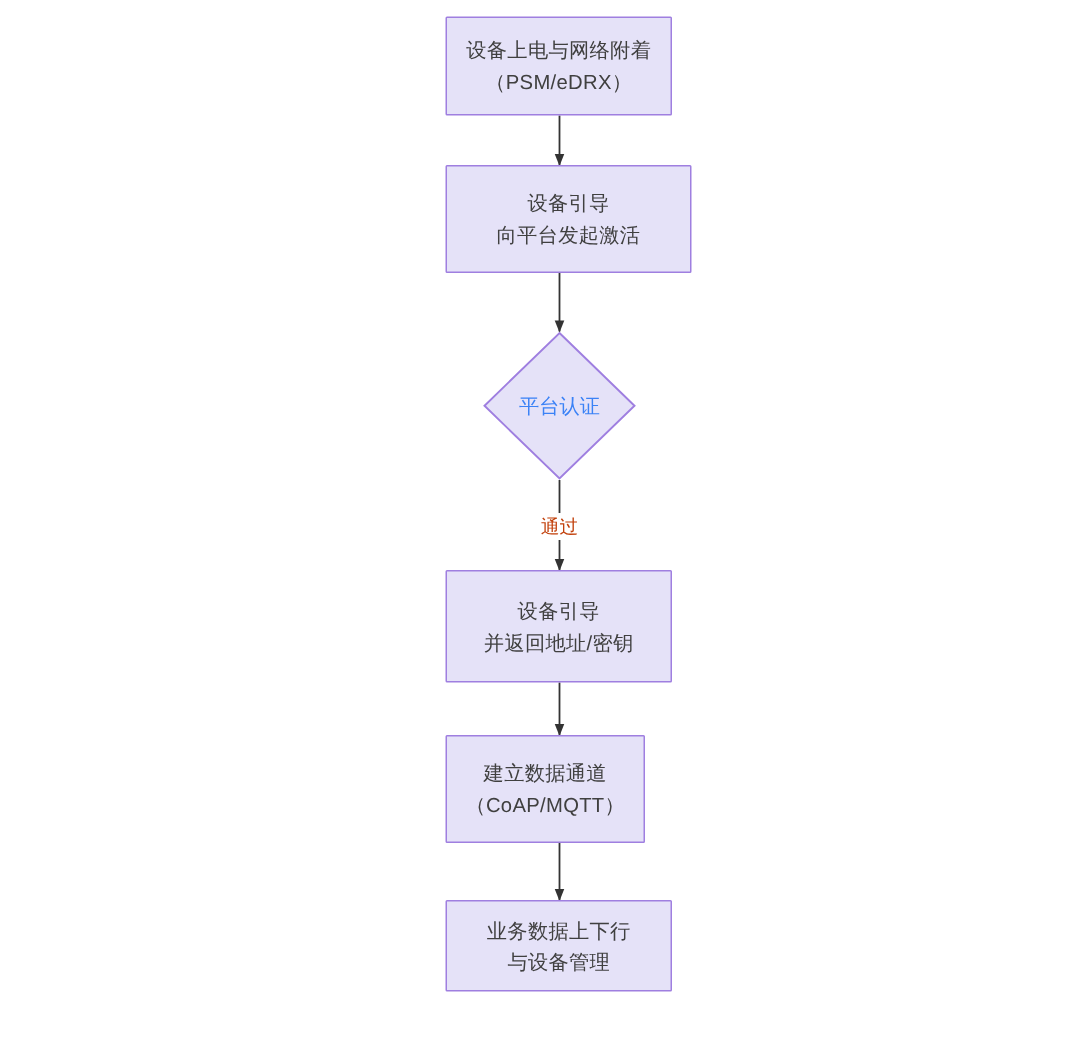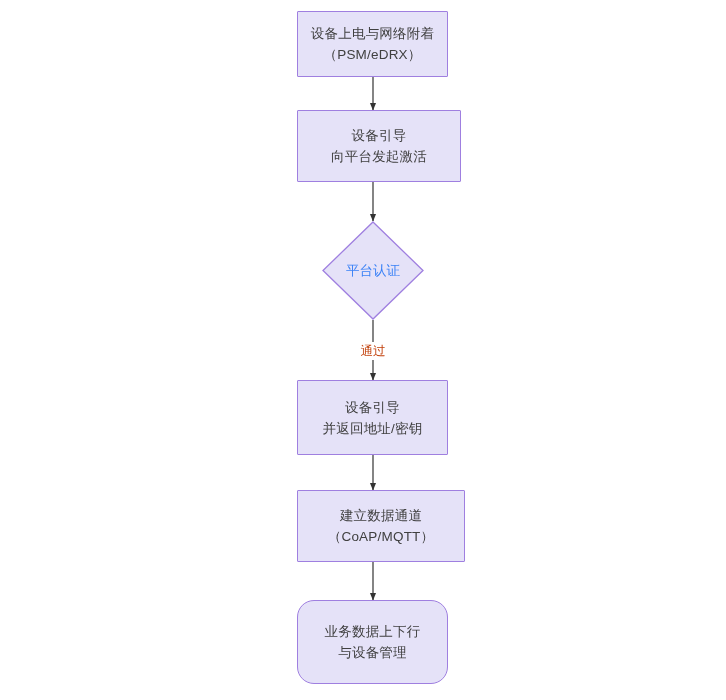--- a/index.html
+++ b/index.html
@@ -128,25 +128,25 @@
       <div class="node node-diamond" style="left: 322px; top: 221px; width: 102px; height: 99px;">
         <svg class="diamond-shape" viewBox="0 0 102 99">
           <polygon points="51,1 101,49.5 51,98 1,49.5" fill="#e5e2f8" stroke="#9f7fe0" stroke-width="1.3"></polygon>
         </svg>
         <div class="diamond-label">平台认证</div>
       </div>
       <div class="node node-rect" style="left: 297px; top: 380px; width: 151px; height: 75px;">
         <div class="node-label">设备引导
 并返回地址/密钥</div>
       </div>
-      <div class="node node-rect" style="left: 297px; top: 490px; width: 168px; height: 72px;">
+      <div class="node node-rect" style="left: 297px; top: 490px; width: 133px; height: 72px;">
         <div class="node-label">建立数据通道
 （CoAP/MQTT）</div>
       </div>
-      <div class="node node-rect" style="left: 297px; top: 600px; width: 151px; height: 84px; border-radius: 17px;">
+      <div class="node node-rect" style="left: 297px; top: 600px; width: 151px; height: 61px;">
         <div class="node-label">业务数据上下行
 与设备管理</div>
       </div>
     </div>
   <div id="edge-label-group">
       <div class="edge-label" style="left: 373px; top: 351px;">通过</div>
     </div>
 
 </div>
 

